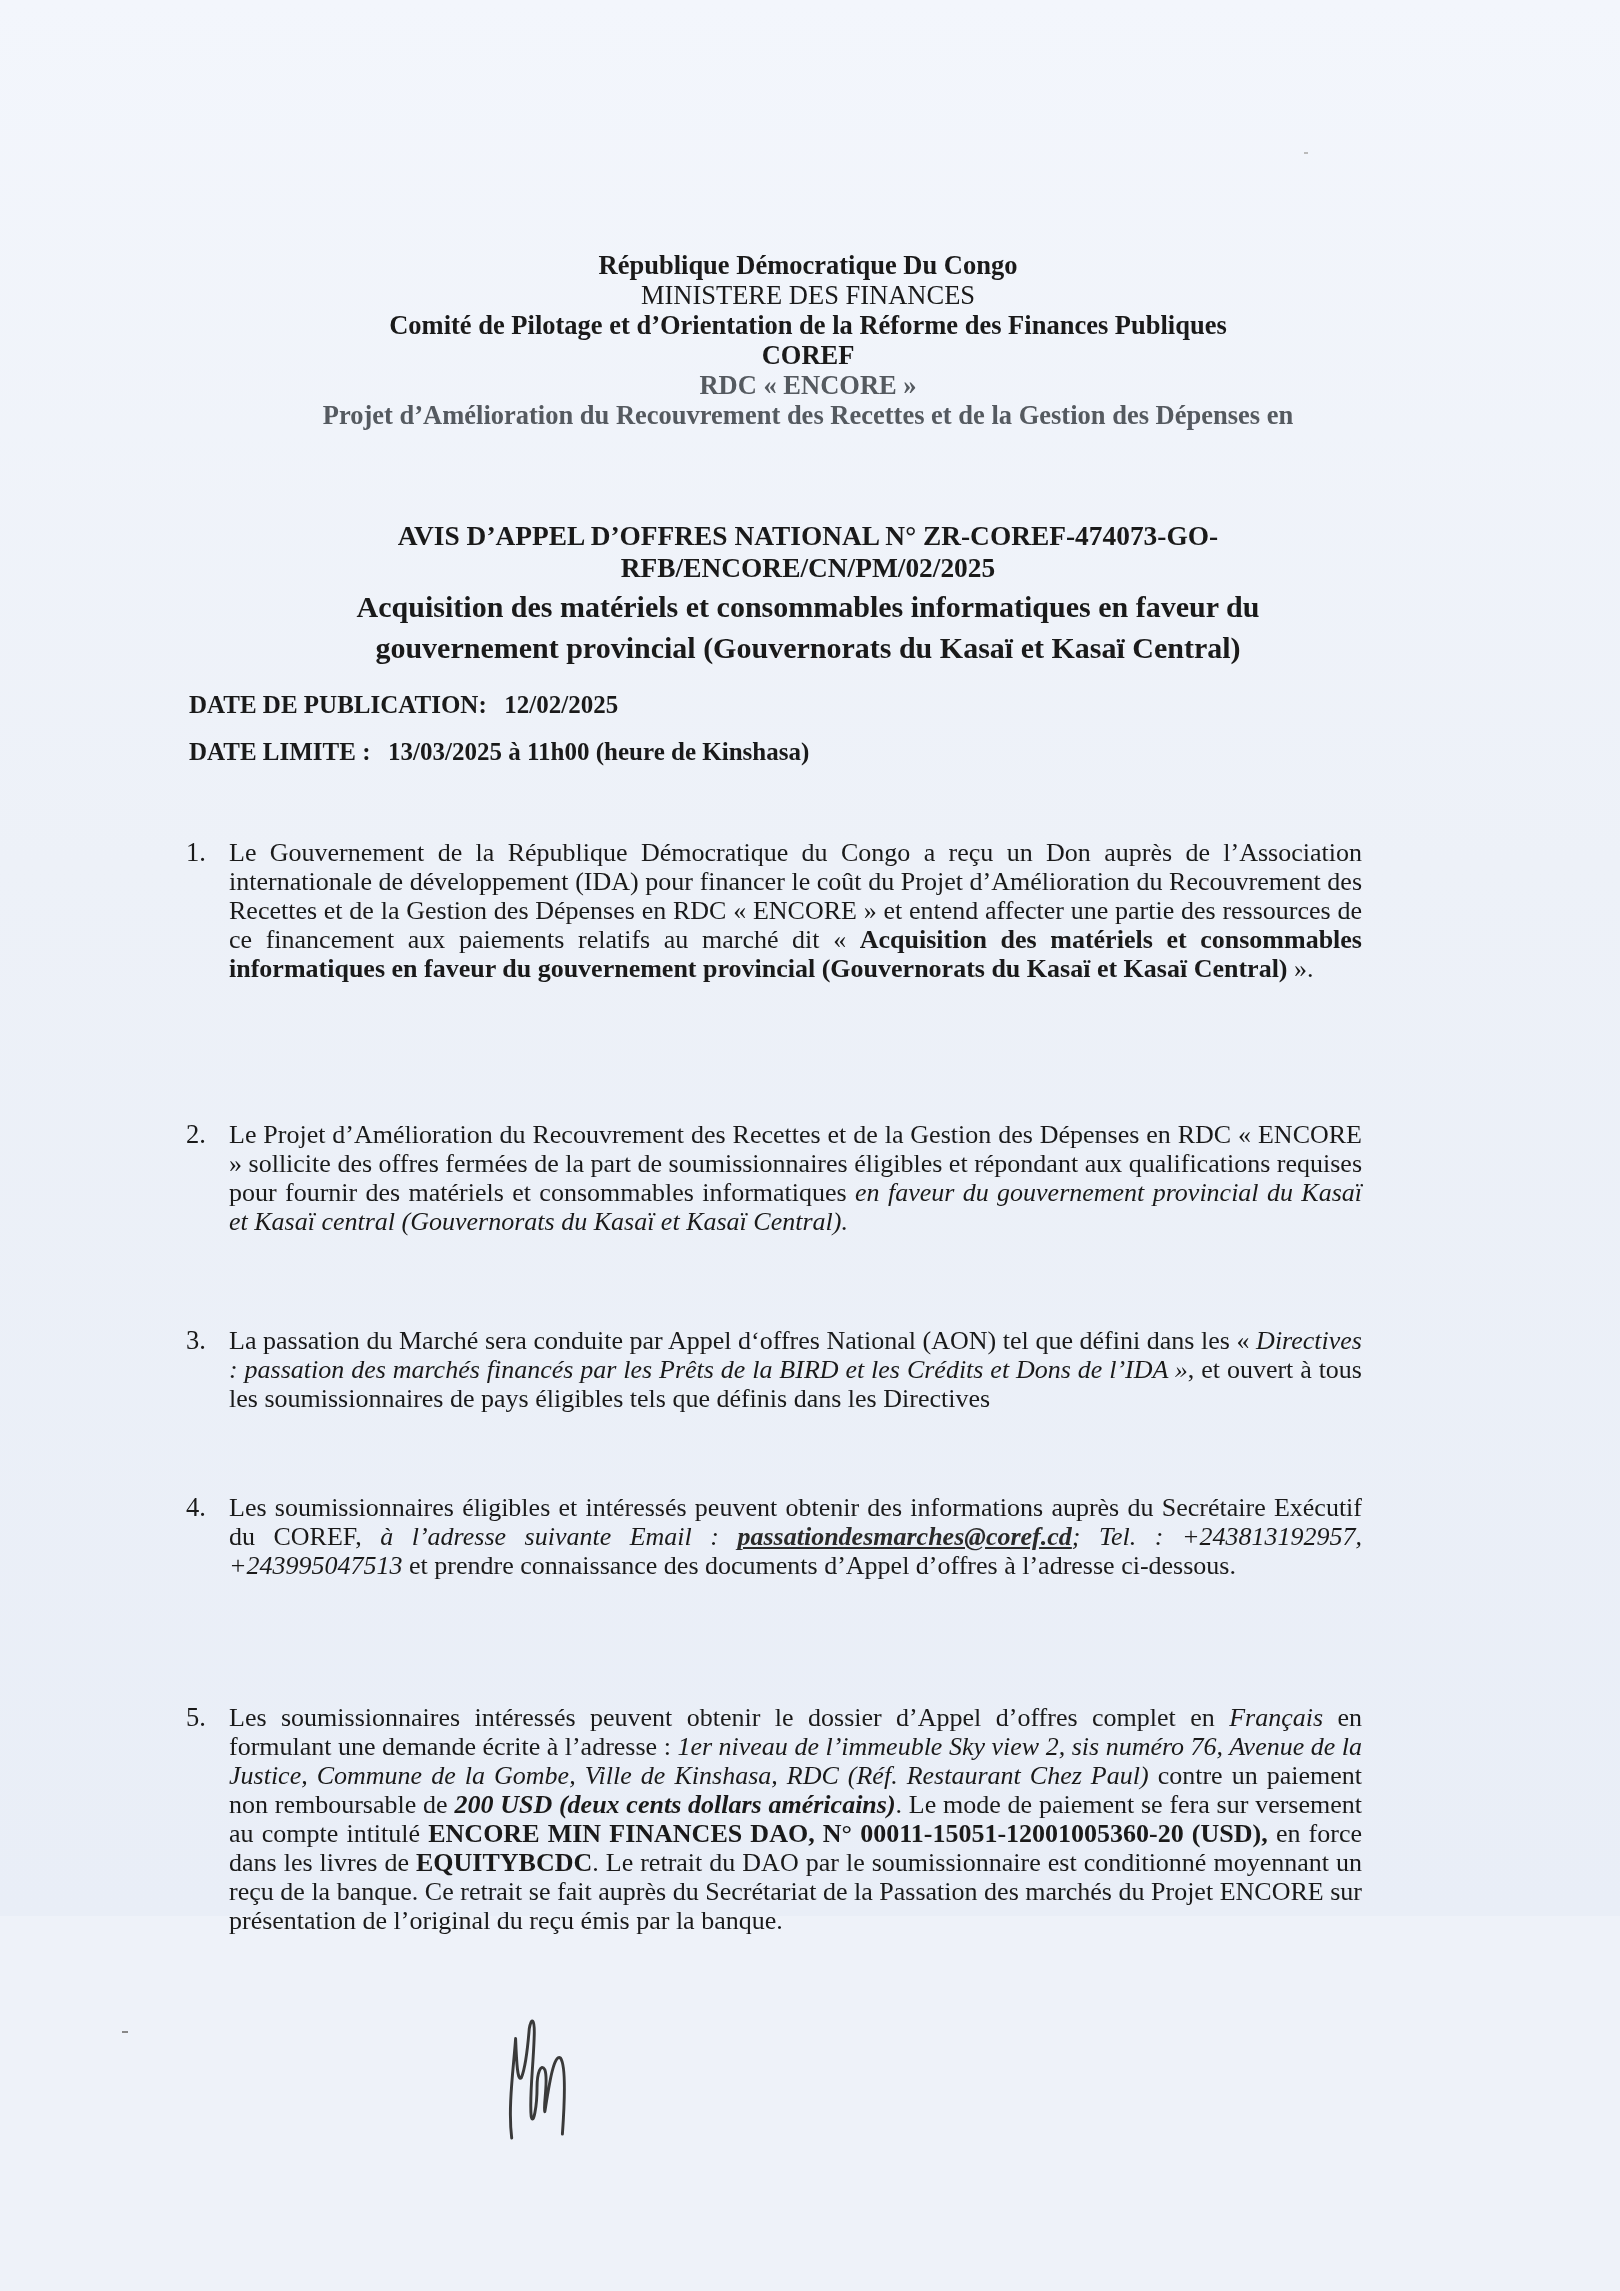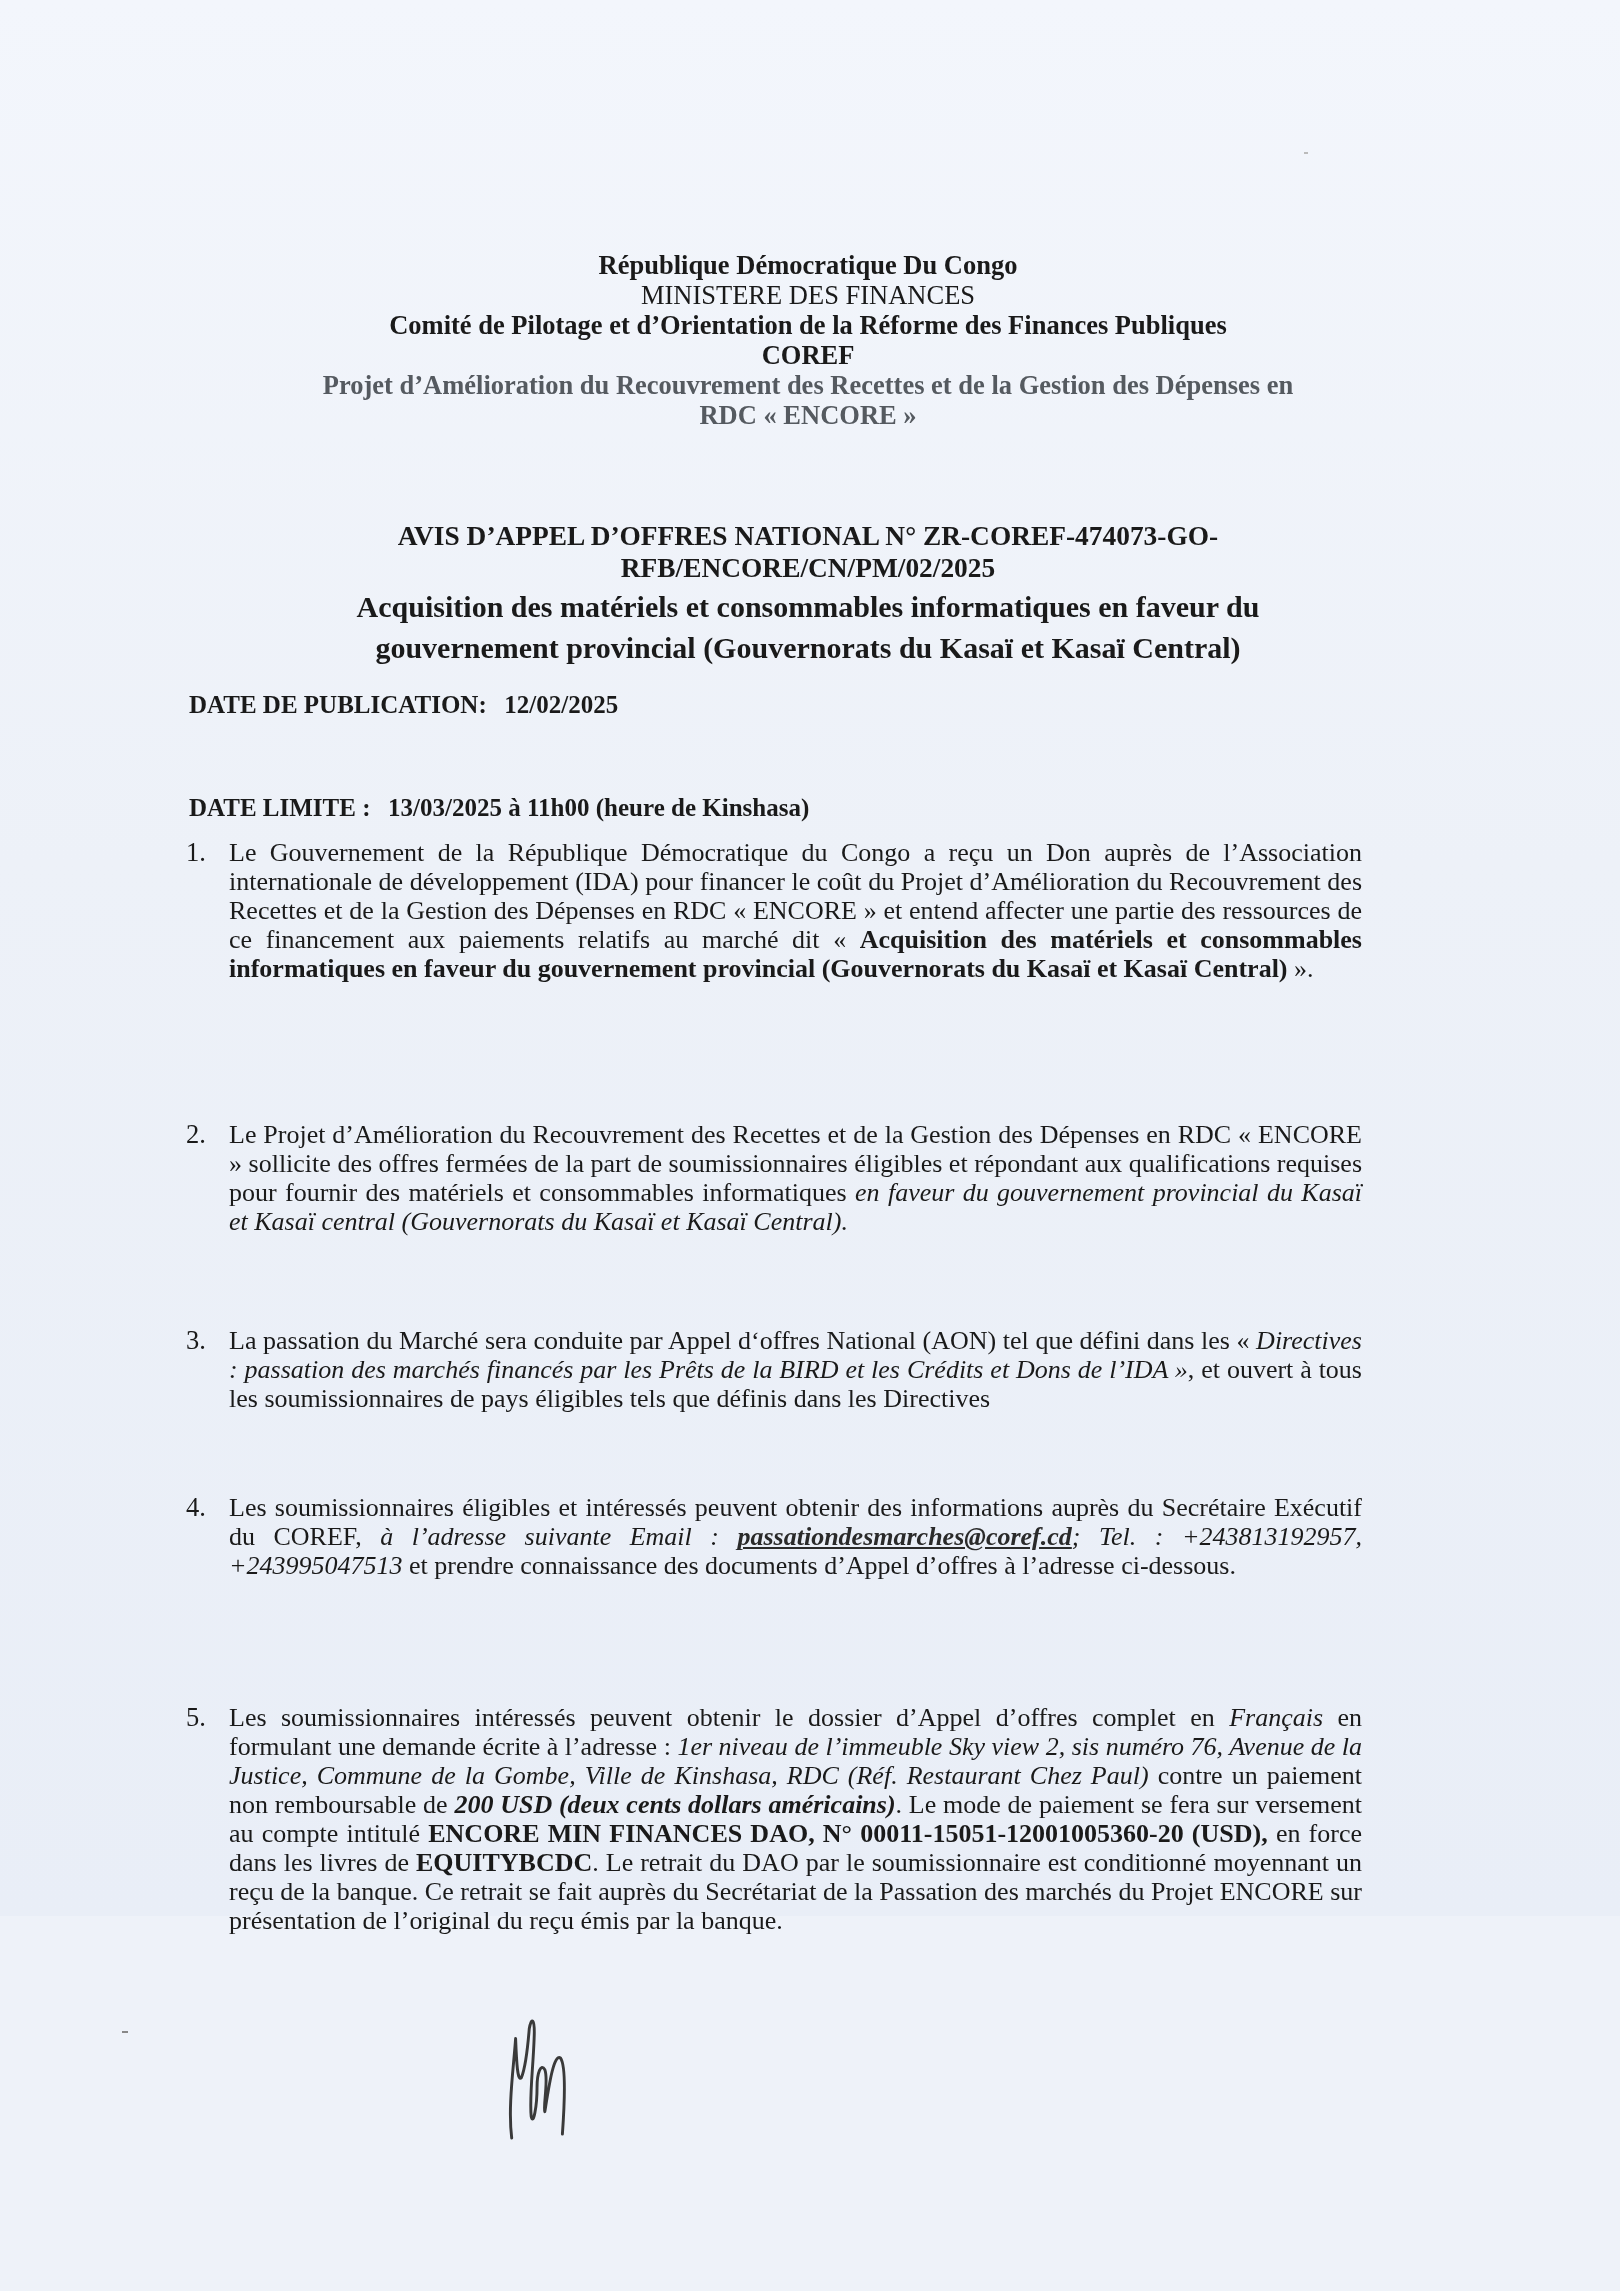--- a/index.html
+++ b/index.html
@@ -55,21 +55,21 @@
     }
     .date-line {
       position: absolute;
       left: 189px;
       font-weight: bold;
       font-size: 25px;
       white-space: pre;
     }
     .date-line .label { margin-right: 17.6px; }
     #pubdate { top: 691px; }
-    #deadline { top: 794px; }
+    #deadline { top: 738px; }
     .para {
       position: absolute;
       left: 186px;
       width: 1176px;
     }
     .para .num {
       position: absolute;
       left: 0;
       top: 0;
       font-size: 26.5px;
@@ -118,22 +118,22 @@
 
 <div class="page">
 
   <div class="top-mark"></div>
 
   <div class="header">
     <div class="h-bold">République Démocratique Du Congo</div>
     <div>MINISTERE DES FINANCES</div>
     <div class="h-bold">Comité de Pilotage et d’Orientation de la Réforme des Finances Publiques</div>
     <div class="h-bold">COREF</div>
+    <div class="h-grey">RDC « ENCORE »</div>
     <div class="h-grey">Projet d’Amélioration du Recouvrement des Recettes et de la Gestion des Dépenses en</div>
-    <div class="h-grey">RDC « ENCORE »</div>
   </div>
 
   <div class="tender-block">
     <div class="tender-ref">AVIS D’APPEL D’OFFRES NATIONAL N° ZR-COREF-474073-GO-</div>
     <div class="tender-ref">RFB/ENCORE/CN/PM/02/2025</div>
     <div class="tender-title">Acquisition des matériels et consommables informatiques en faveur du</div>
     <div class="tender-title">gouvernement provincial (Gouvernorats du Kasaï et Kasaï Central)</div>
   </div>
 
   <div class="date-line" id="pubdate"><span class="label">DATE DE PUBLICATION:</span><span>12/02/2025</span></div>

